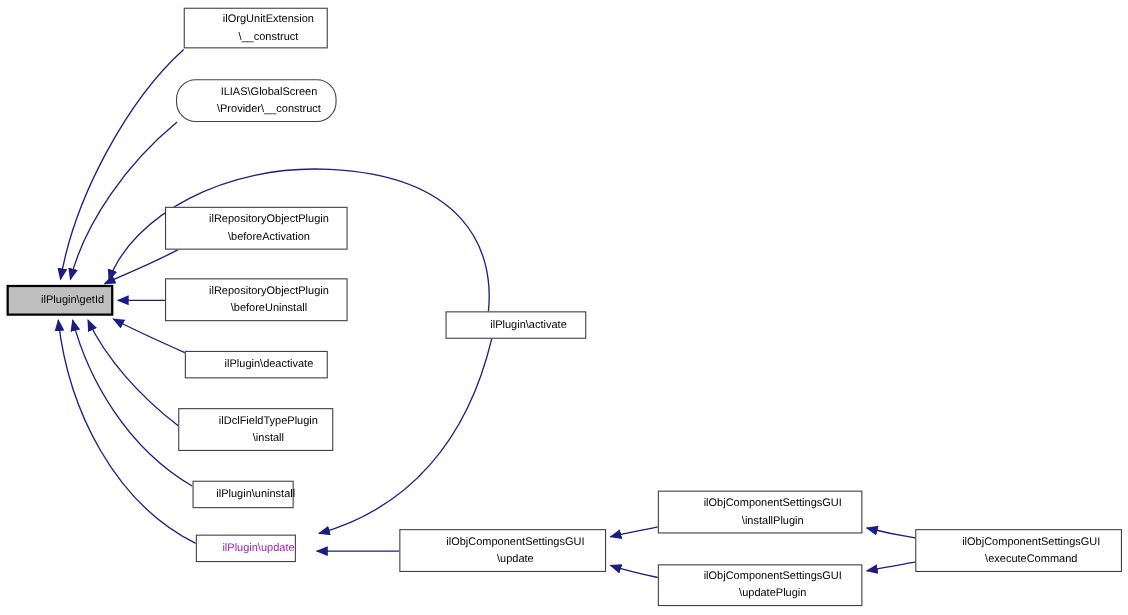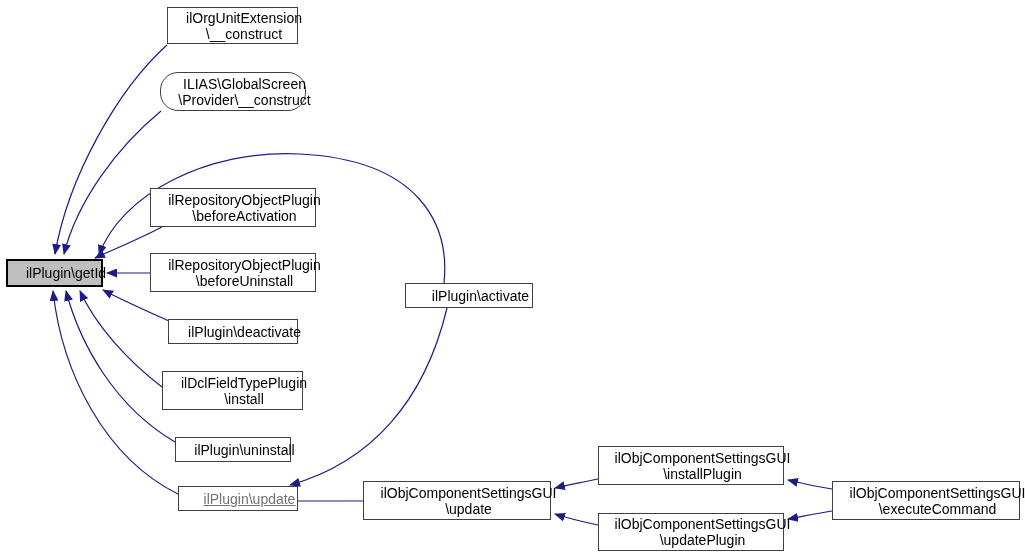--- a/index.html
+++ b/index.html
@@ -30,21 +30,21 @@
   .node {
     position: absolute;
     box-sizing: border-box;
     border: 1px solid #404040;
     background: #ffffff;
     color: #000000;
     display: flex;
     align-items: center;
     justify-content: center;
     text-align: center;
-    font-size: 14px;
+    font-size: 10px;
     line-height: 16px;
     white-space: pre-line;
     cursor: pointer;
     padding-left: 23px;
   }
   .node.highlighted {
     background: #bfbfbf;
     border: 2px solid #1d4ed8;
   }
 </style>
@@ -81,22 +81,22 @@
   <div class="node" style="left: 160px; top: 72px; width: 146px; height: 39px; background: rgb(255, 255, 255); border-color: rgb(64, 64, 64); color: rgb(0, 0, 0); border-radius: 18px;">ILIAS\GlobalScreen
 \Provider\__construct</div>
   <div class="node" style="left: 150px; top: 188px; width: 166px; height: 39px; background: rgb(255, 255, 255); border-color: rgb(64, 64, 64); color: rgb(0, 0, 0);">ilRepositoryObjectPlugin
 \beforeActivation</div>
   <div class="node highlighted" style="left: 6px; top: 259px; width: 97px; height: 28px; background: rgb(191, 191, 191); border-color: rgb(0, 0, 0); color: rgb(0, 0, 0);">ilPlugin\getId</div>
   <div class="node" style="left: 150px; top: 253px; width: 166px; height: 39px; background: rgb(255, 255, 255); border-color: rgb(64, 64, 64); color: rgb(0, 0, 0);">ilRepositoryObjectPlugin
 \beforeUninstall</div>
   <div class="node" style="left: 162px; top: 371px; width: 141px; height: 39px; background: rgb(255, 255, 255); border-color: rgb(64, 64, 64); color: rgb(0, 0, 0);">ilDclFieldTypePlugin
 \install</div>
   <div class="node" style="left: 168px; top: 319px; width: 130px; height: 25px; background: rgb(255, 255, 255); border-color: rgb(64, 64, 64); color: rgb(0, 0, 0);">ilPlugin\deactivate</div>
-  <div class="node" style="left: 175px; top: 437px; width: 116px; height: 25px; background: rgb(255, 255, 255); border-color: rgb(64, 64, 64); color: rgb(0, 0, 0);">ilPlugin\uninstall</div>
-  <div class="node" style="left: 178px; top: 486px; width: 120px; height: 25px; background: rgb(255, 255, 255); border-color: rgb(64, 64, 64); color: #737373; text-decoration: underline;">ilPlugin\update</div>
+  <div class="node" style="left: 175px; top: 437px; width: 92px; height: 25px; background: rgb(255, 255, 255); border-color: rgb(64, 64, 64); color: rgb(0, 0, 0);">ilPlugin\uninstall</div>
+  <div class="node" style="left: 178px; top: 486px; width: 91px; height: 25px; background: rgb(255, 255, 255); border-color: rgb(64, 64, 64); color: #a21caf;">ilPlugin\update</div>
   <div class="node" style="left: 405px; top: 283px; width: 128px; height: 25px; background: rgb(255, 255, 255); border-color: rgb(64, 64, 64); color: rgb(0, 0, 0);">ilPlugin\activate</div>
   <div class="node" style="left: 363px; top: 481px; width: 188px; height: 39px; background: rgb(255, 255, 255); border-color: rgb(64, 64, 64); color: rgb(0, 0, 0);">ilObjComponentSettingsGUI
 \update</div>
   <div class="node" style="left: 598px; top: 446px; width: 186px; height: 39px; background: rgb(255, 255, 255); border-color: rgb(64, 64, 64); color: rgb(0, 0, 0);">ilObjComponentSettingsGUI
 \installPlugin</div>
   <div class="node" style="left: 598px; top: 513px; width: 186px; height: 38px; background: rgb(255, 255, 255); border-color: rgb(64, 64, 64); color: rgb(0, 0, 0);">ilObjComponentSettingsGUI
 \updatePlugin</div>
   <div class="node" style="left: 832px; top: 481px; width: 188px; height: 39px; background: rgb(255, 255, 255); border-color: rgb(64, 64, 64); color: rgb(0, 0, 0);">ilObjComponentSettingsGUI
 \executeCommand</div>
 

